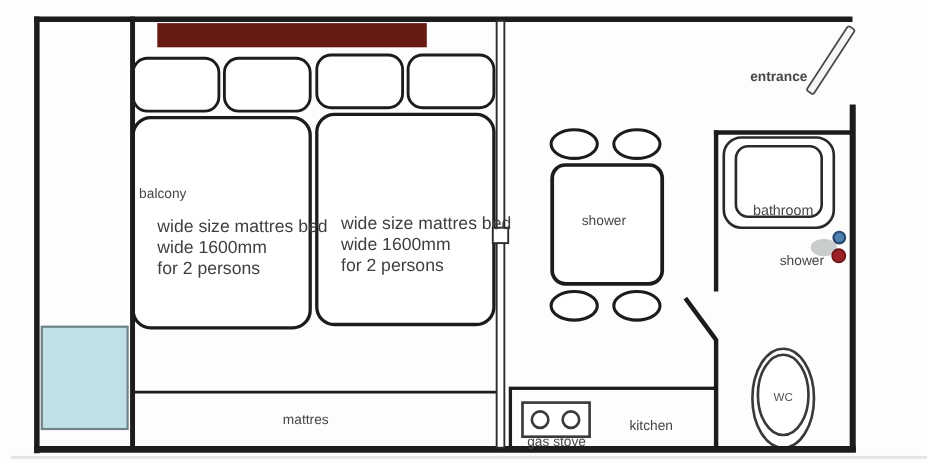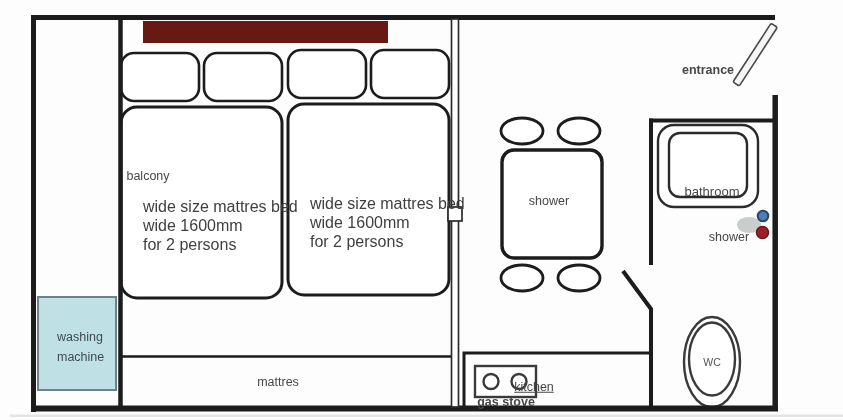--- a/index.html
+++ b/index.html
@@ -94,44 +94,40 @@
     <line x1="623" y1="271" x2="651" y2="309" stroke="#1c1c1c" stroke-width="4"></line>
 
     <rect x="451.5" y="19" width="7" height="388" fill="#ffffff" stroke="#2b2b2b" stroke-width="1.7"></rect>
     <rect x="448" y="207" width="14" height="14" fill="#ffffff" stroke="#2b2b2b" stroke-width="1.7"></rect>
 
     <rect x="770" y="25" width="7.5" height="70" rx="2" fill="#f5f5f5" stroke="#4a4a4a" stroke-width="1.6" transform="rotate(33 773.5 26)"></rect>
   </svg>
 
   <div class="label center" style="left:110px;top:176px;margin-left:38px;">balcony</div>
 
-  <div class="wm-text" style="left:57px;top:327px;">
-    <div>washing</div>
-    <div>machine</div>
-  </div>
 
   <div class="bed-text" style="left:143px;top:197px;">
     <div>wide size mattres bed</div>
     <div>wide 1600mm</div>
     <div>for 2 persons</div>
   </div>
 
   <div class="bed-text" style="left:310px;top:194px;">
     <div>wide size mattres bed</div>
     <div>wide 1600mm</div>
     <div>for 2 persons</div>
   </div>
 
   <div class="label center" style="left:278px;top:382px;">mattres</div>
 
   <div class="label center" style="left:549px;top:201px;">shower</div>
 
-  <div class="label center" style="left:534px;top:387px;text-decoration:underline;">kitchen</div>
+  <div class="label center" style="left:592px;top:387px;">kitchen</div>
 
-  <div class="label center" style="left:506px;top:402px;font-weight:bold;">gas stove</div>
+  <div class="label center" style="left:506px;top:402px;">gas stove</div>
 
   <div class="label center" style="left:708px;top:70px;font-weight:bold;">entrance</div>
 
   <div class="label center" style="left:712px;top:167px;font-size:13px;margin-top:24px;">bathroom</div>
 
   <div class="label center" style="left:729px;top:237px;">shower</div>
 
   <div class="label center wc-label" style="left:712px;top:362px;">WC</div>
 
 </div>

